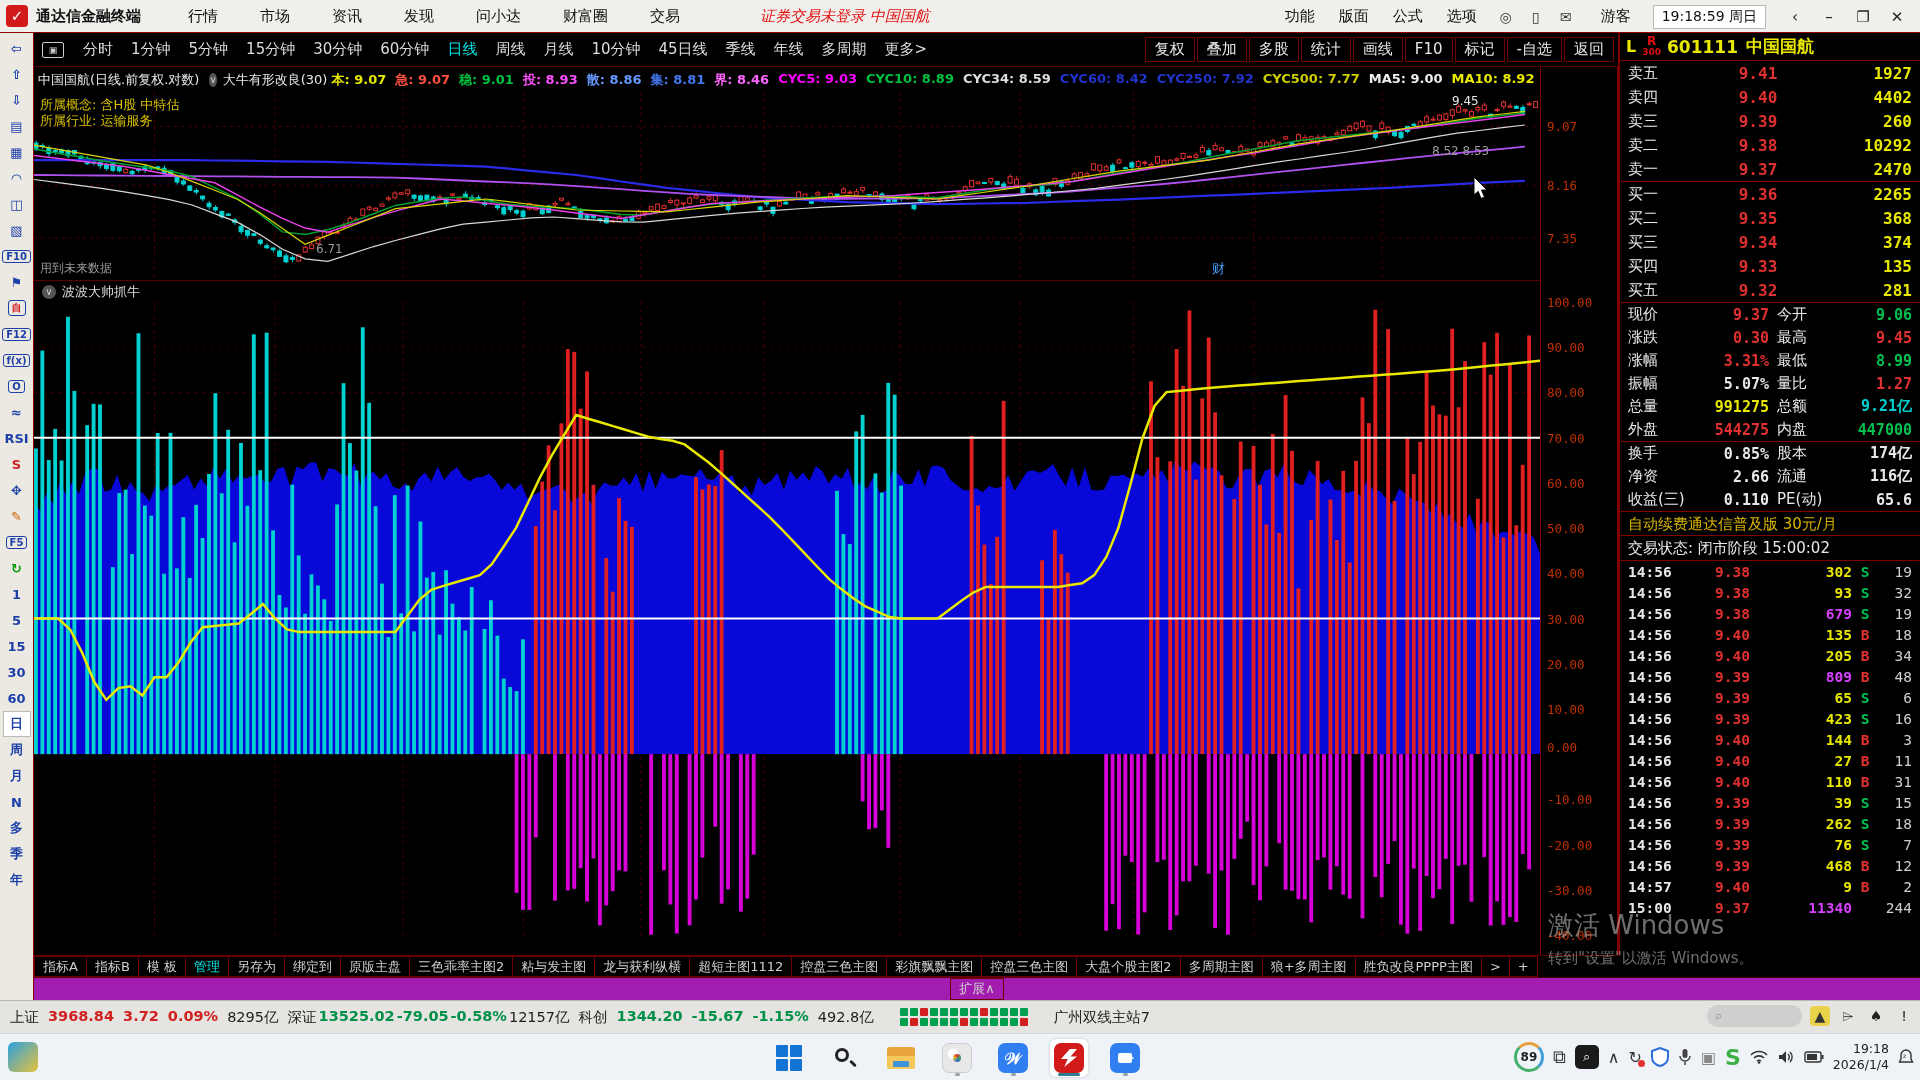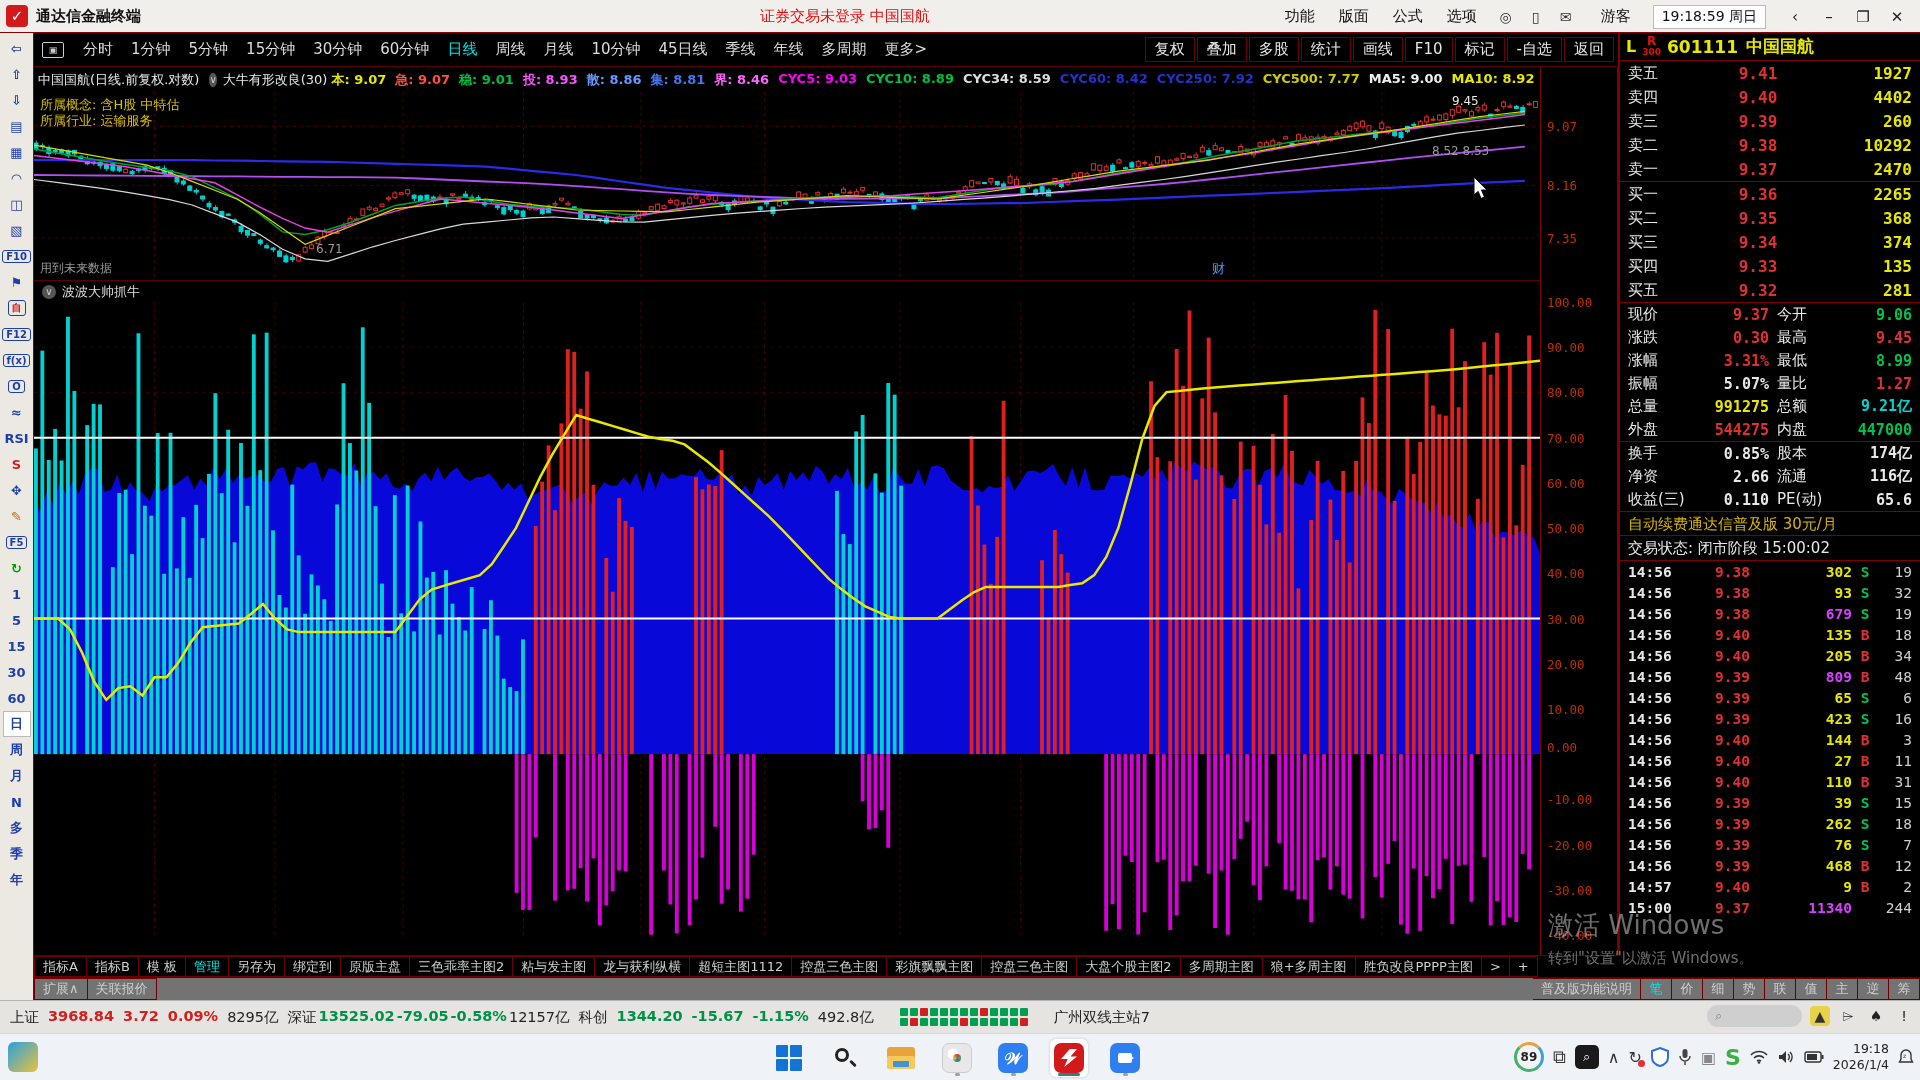--- a/index.html
+++ b/index.html
@@ -7,21 +7,21 @@
   body { font-family:"DejaVu Sans","Liberation Sans",sans-serif; }
   #app { position:relative; width:1920px; height:1080px; background:#000; overflow:hidden; }
 
   
   .menubar { position:absolute; left:0; top:0; width:1920px; height:33px; background:#f1efec;
     display:flex; align-items:center; font-size:15px; color:#111; border-bottom:1px solid #8b0000; }
   .logo { width:22px; height:22px; background:#d21a1a; border-radius:4px; margin:0 8px 0 6px;
     display:flex; align-items:center; justify-content:center; color:#fff; font-weight:bold; font-size:15px; }
   .brandname { font-weight:bold; margin-right:26px; }
   .menu { padding:0 21px; cursor:default; }
-  .notice { position:absolute; left:760px; top:0; height:20px; line-height:33px; color:#e01010; font-size:15px; }
+  .notice { position:absolute; left:760px; top:0; height:20px; line-height:33px; color:#e01010; font-size:15px;font-style:italic; }
   .mb-right { position:absolute; right:8px; top:0; height:33px; display:flex; align-items:center; gap:4px; }
   .rmenu { padding:0 12px; }
   .micon { width:26px; text-align:center; color:#333; font-size:14px; }
   .userlbl { padding:0 18px; }
   .clockbox { border:1px solid #bbb; background:#fff; padding:2px 8px; font-size:14px; margin-right:10px; }
   .winbtn { width:30px; text-align:center; font-size:15px; color:#222; }
 
   
   .periodbar { position:absolute; left:34px; top:33px; width:1584px; height:34px; background:#000;
     display:flex; align-items:center; color:#ddd; font-size:15px; border-bottom:1px solid #5a0000; }
@@ -61,22 +61,22 @@
   .paxis { position:absolute; left:1540px; top:67px; width:78px; height:888px; background:#000;
     border-left:1px solid #7e0000; border-right:1px solid #7e0000; }
   .paxis span { position:absolute; left:6px; font-size:12.5px; color:#c03000; font-family:"DejaVu Sans Mono",monospace; }
 
   
   .row1 { position:absolute; left:34px; top:955px; width:1584px; height:22px; background:#000;
     display:flex; align-items:stretch; font-size:13px; color:#cfcfcf; border-top:1px solid #5a0000; }
   .btab { border:1px solid #6e0000; border-left-width:0; padding:1px 8px; display:flex; align-items:center; white-space:nowrap; }
   .btab:first-child { border-left-width:1px; }
   .btab.active { color:#00e5e5; }
-  .row2 { position:absolute; left:34px; top:977px; width:1886px; height:23px; background:#737373;
-    display:flex; align-items:flex-end; font-size:13px; color:#cfcfcf; border-top:1px solid #5a0000; }
+  .row2 { position:absolute; left:34px; top:977px; width:1886px; height:23px; background:#a21caf;
+    display:flex; align-items:center; font-size:13px; color:#cfcfcf; border-top:1px solid #5a0000;flex-direction:column; }
   .row2 .sp { flex:1; }
 
   
   .rightpanel { position:absolute; left:1618px; top:33px; width:302px; height:922px; background:#000;
     border-left:2px solid #7e0000; color:#e8e8e8; }
   .rp-head { height:28px; display:flex; align-items:center; border-bottom:1px solid #7e0000; padding:0 6px; }
   .rp-L { color:#e8e800; font-weight:bold; font-size:16px; margin-right:6px; }
   .rp-R { color:#e01010; font-weight:bold; font-size:12px; line-height:10px; text-align:center; margin-right:6px; }
   .rp-code { color:#e8e800; font-weight:bold; font-size:17px; }
   .bookrow { height:24px; display:flex; align-items:center; padding:0 8px; font-size:15px; }
@@ -149,20 +149,29 @@
   .cursor { position:absolute; left:1472px; top:176px; z-index:60; }
 </style>
 </head>
 <body>
 
 <div id="app">
 
   <div class="menubar">
     <span class="logo">✓</span>
     <span class="brandname">通达信金融终端</span>
+    <span id="menus" style="display:flex;">
+        <span class="menu">行情</span>
+        <span class="menu">市场</span>
+        <span class="menu">资讯</span>
+        <span class="menu">发现</span>
+        <span class="menu">问小达</span>
+        <span class="menu">财富圈</span>
+        <span class="menu">交易</span>
+      </span>
     <span class="notice">证券交易未登录  中国国航</span>
     <span class="mb-right">
       <span id="rmenus" style="display:flex;">
           <span class="rmenu">功能</span>
           <span class="rmenu">版面</span>
           <span class="rmenu">公式</span>
           <span class="rmenu">选项</span>
         </span>
       <span class="micon">◎</span>
       <span class="micon">▯</span>

